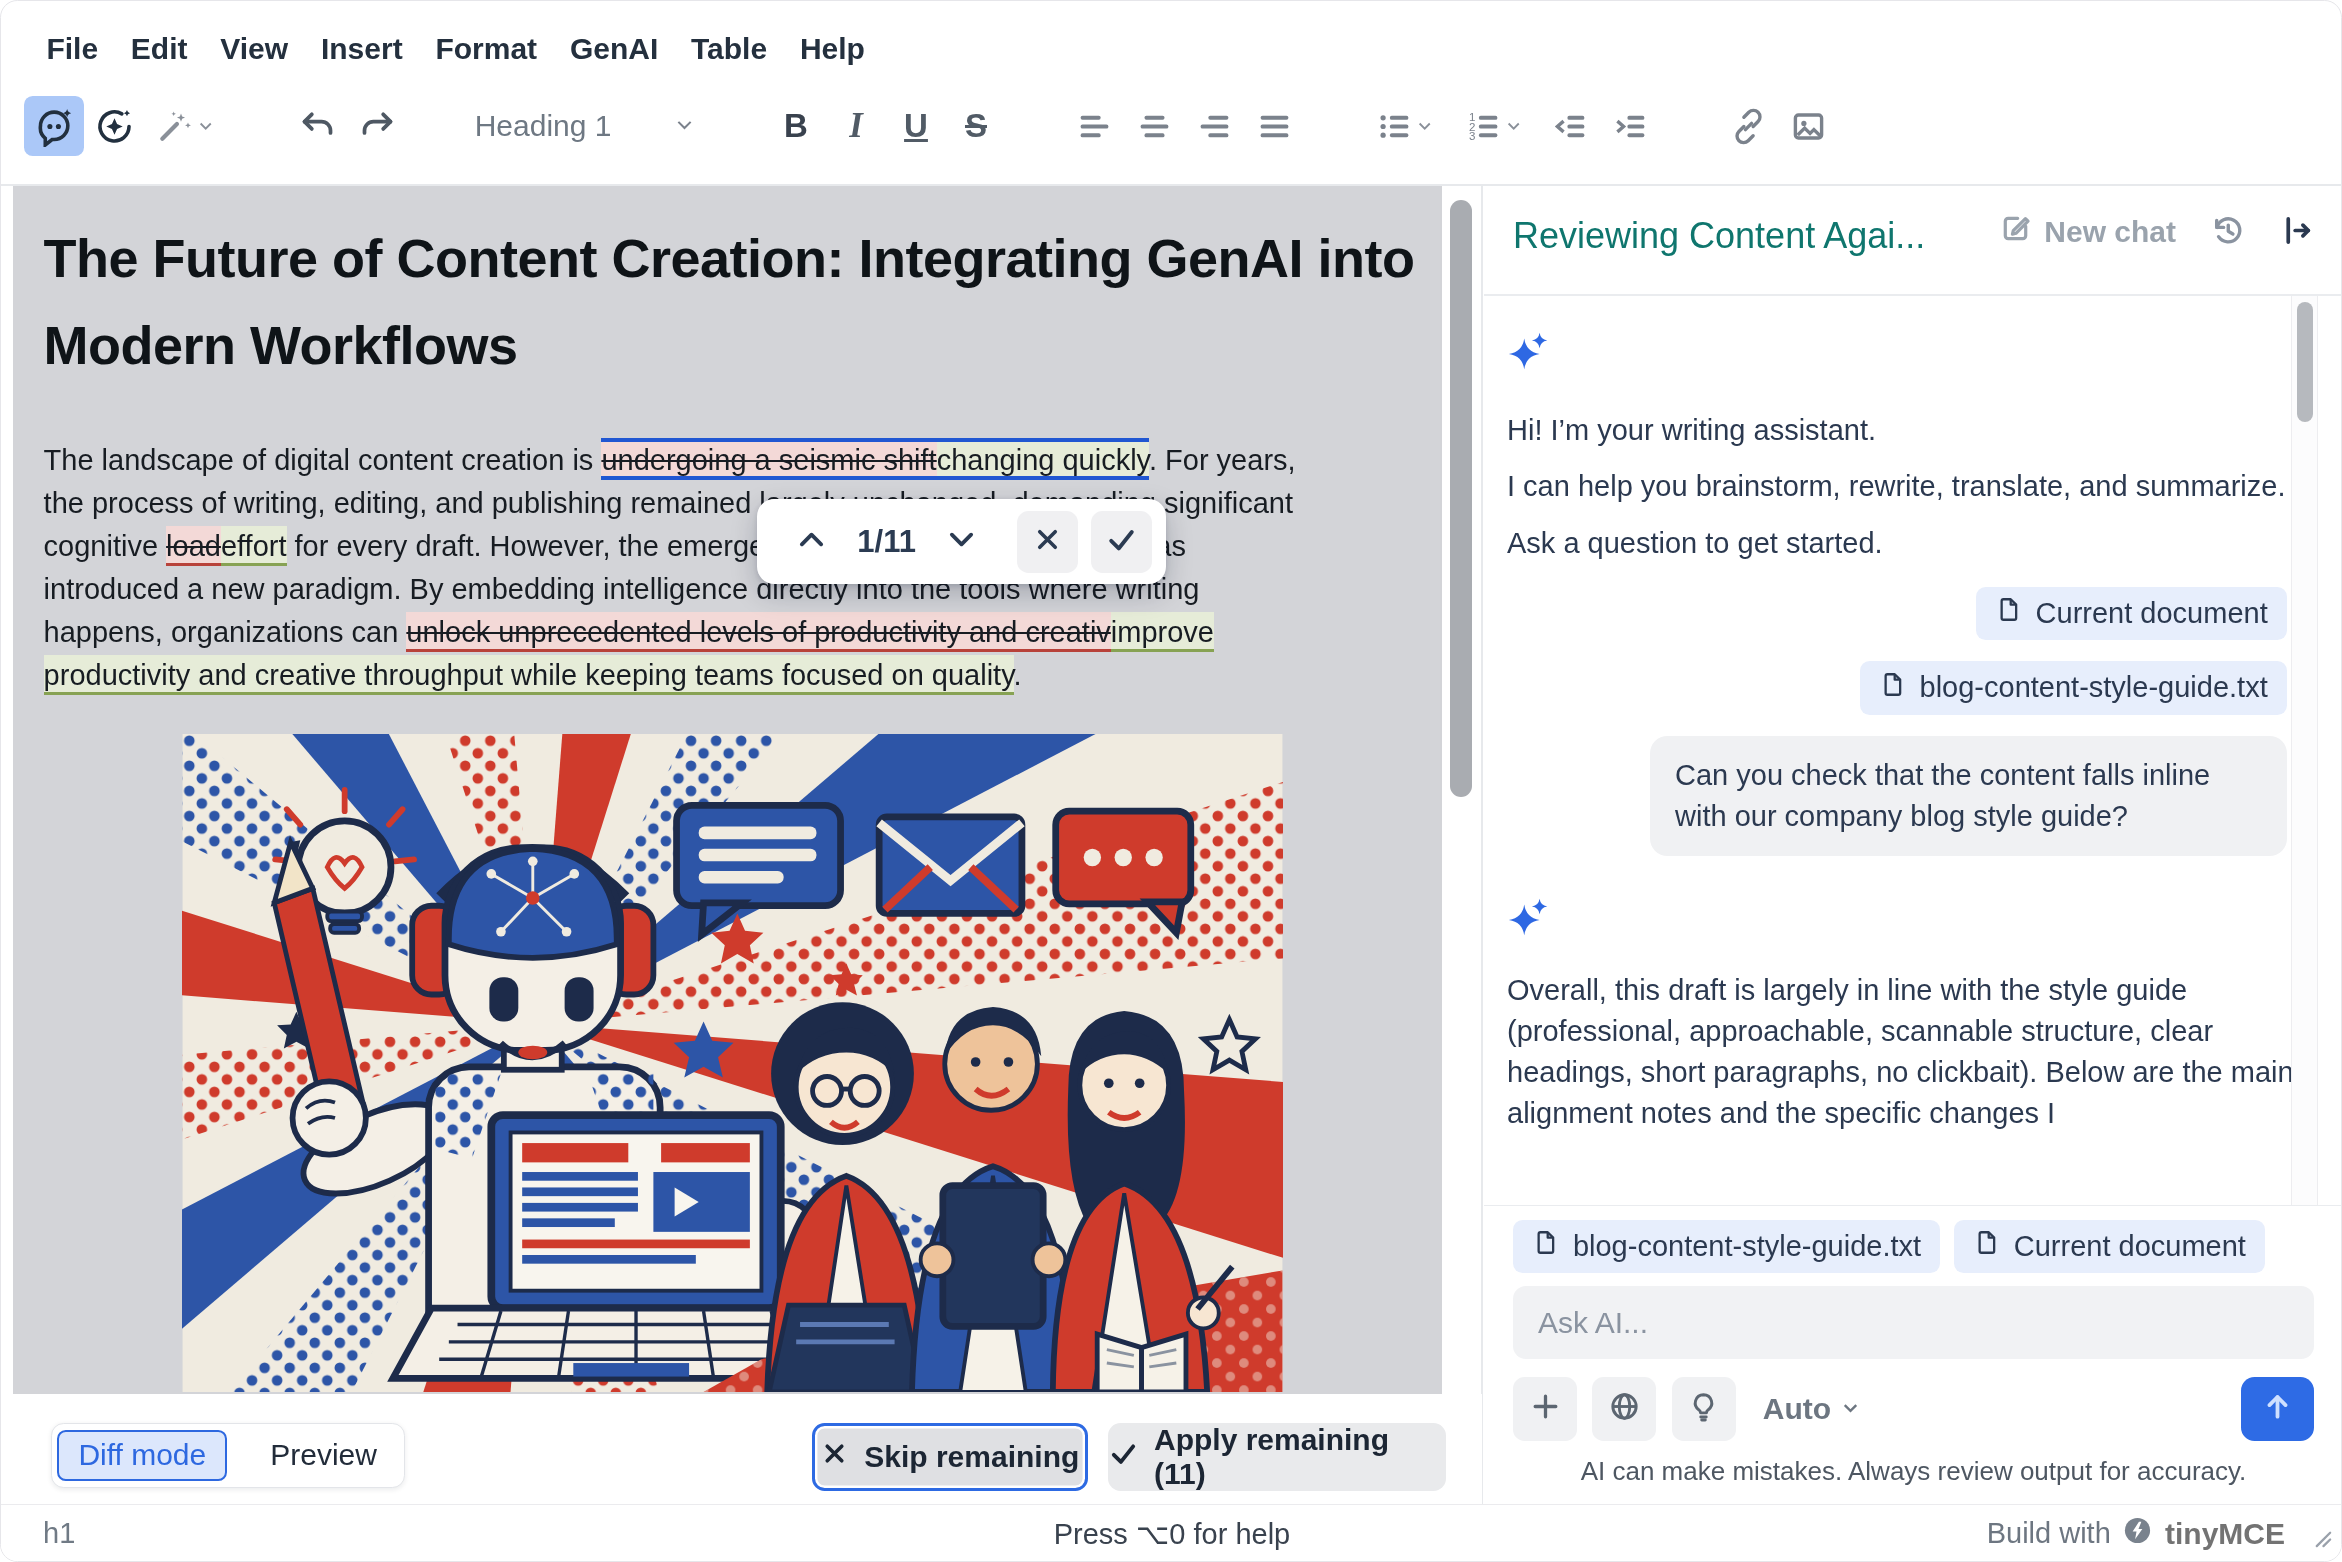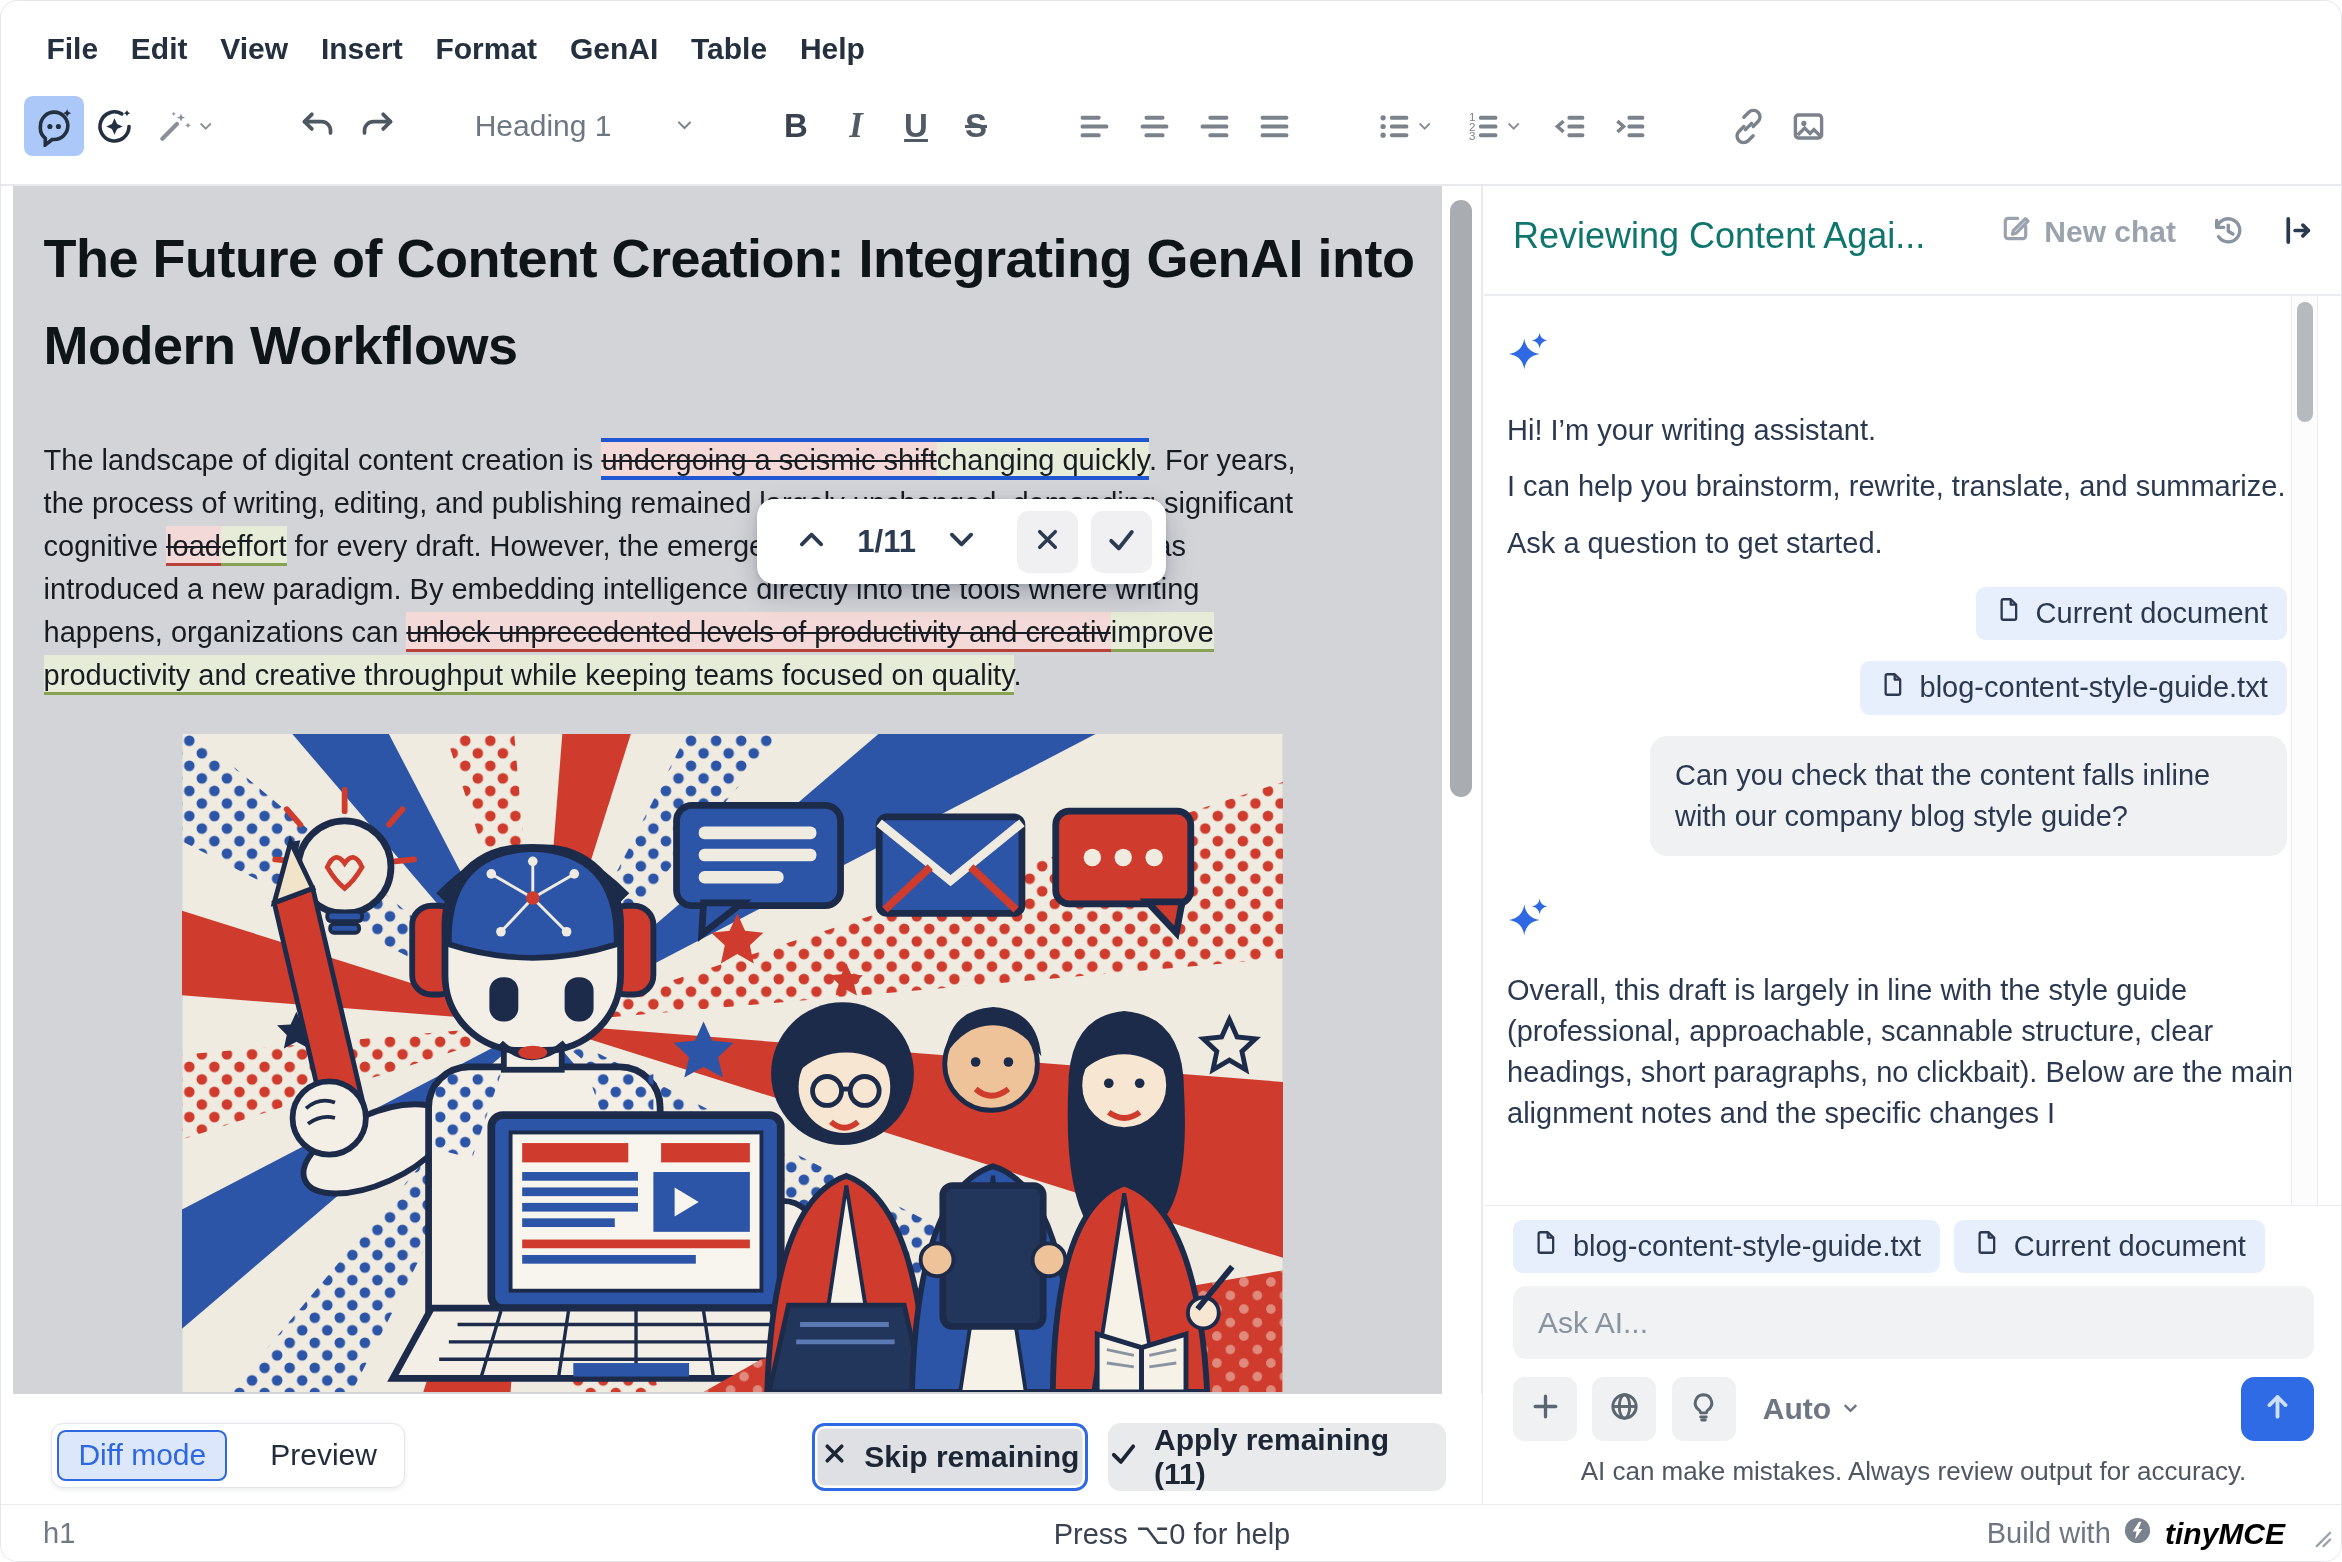--- a/index.html
+++ b/index.html
@@ -54,21 +54,21 @@
   .seg-opt.active{background:#dce7fc;border:2.4px solid #2d68e0;color:#2d68e0;padding:6.3px 19px;}
   .act-btn{position:absolute;top:29px;height:68px;display:flex;align-items:center;justify-content:center;gap:15.4px;font-size:30px;font-weight:700;color:#1c2634;border-radius:12.6px;}
   .act-skip{left:799px;width:276px;background:#dfe0e3;border:3.4px solid #2d6ae3;box-shadow:inset 0 0 0 2.4px #fff;}
   .act-apply{left:1095px;width:338px;background:#e9eaec;}
 
   
   .statusbar{position:absolute;left:0;top:1503px;width:2342px;height:57px;background:#fff;border-top:1.9px solid #ebebee;}
   .sb-left{position:absolute;left:42px;top:11.6px;font-size:29px;color:#707a85;}
   .sb-center{position:absolute;left:50%;transform:translateX(-50%);top:11.6px;font-size:29px;color:#39424e;}
   .sb-right{position:absolute;right:58px;top:9.7px;display:flex;align-items:center;gap:11.6px;font-size:29px;color:#6d7681;}
-  .sb-brand{font-weight:700;font-size:30px;color:#000000;font-style:italic;}
+  .sb-brand{font-weight:700;font-size:30px;color:#737373;}
   .sb-grip{position:absolute;right:9.7px;bottom:7.7px;}
 
   
   .sidebar{position:absolute;left:1483px;top:185px;width:857px;height:1318px;background:#fff;}
   .sb-header{position:absolute;left:0;top:0;width:100%;height:108px;}
   .sb-title{position:absolute;left:29px;top:29px;font-size:36px;font-weight:400;color:#0f766e;}
   .sb-header-actions{position:absolute;right:25px;top:25px;display:flex;align-items:center;gap:33px;}
   .newchat{display:flex;align-items:center;gap:11.6px;font-size:30px;font-weight:700;color:#9aa3ad;}
   .sb-header-divider{position:absolute;left:0;top:108px;width:100%;height:1.9px;background:#eaecef;}
   .chat{position:absolute;left:0;top:110px;width:100%;height:909px;overflow:hidden;padding:0 54px 0 23px;}

